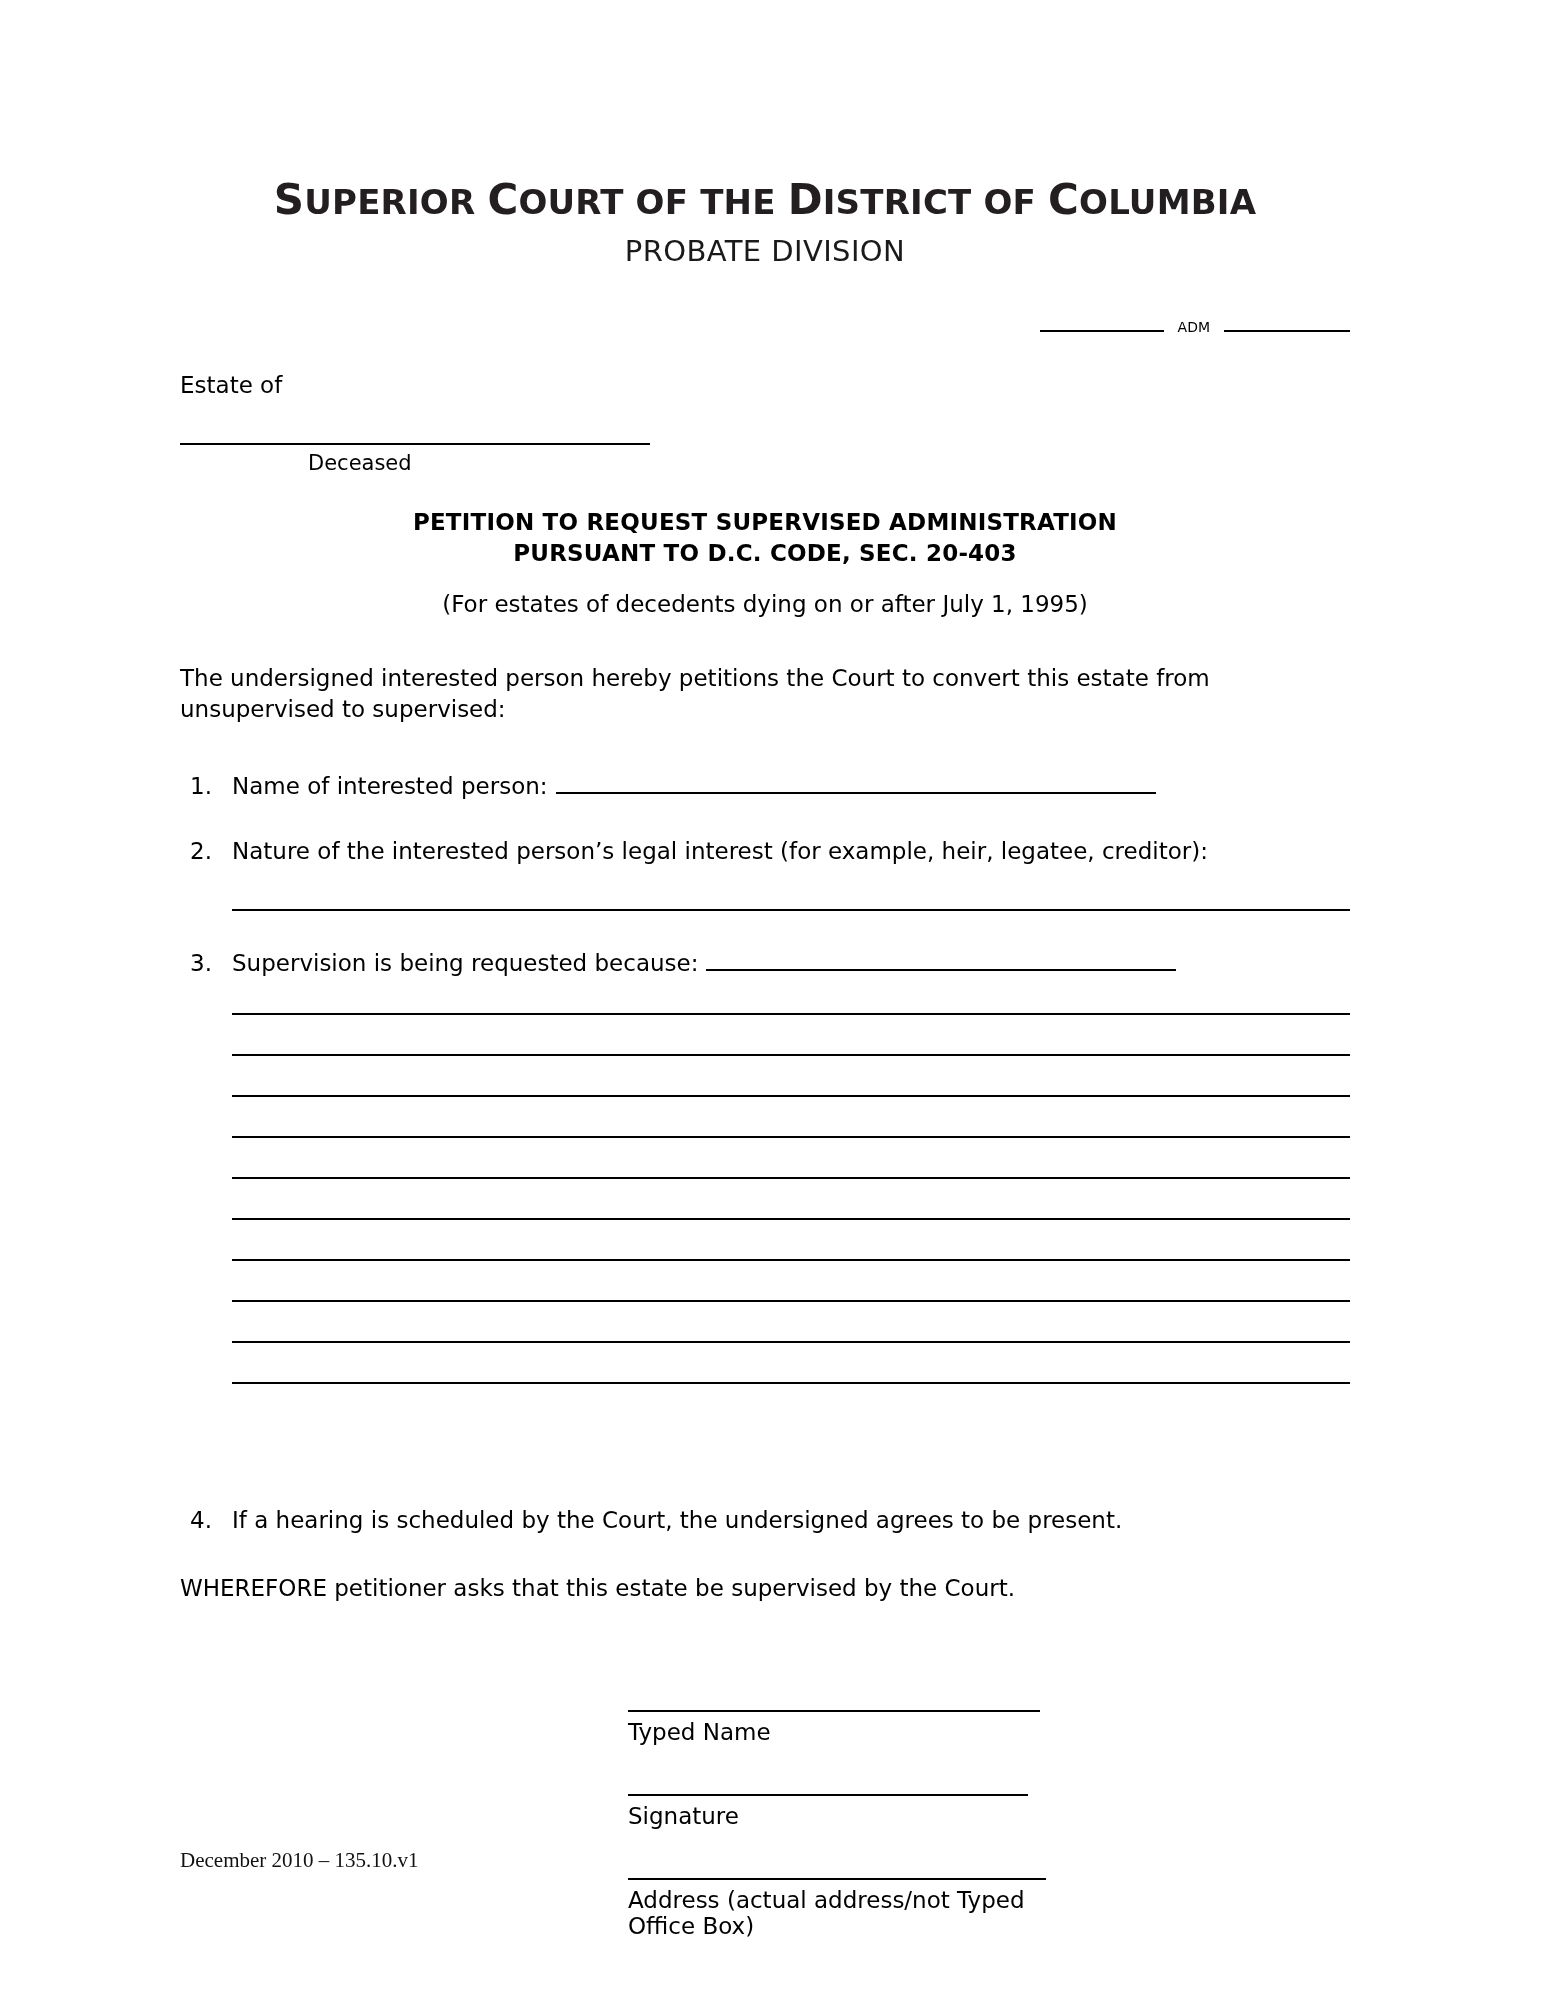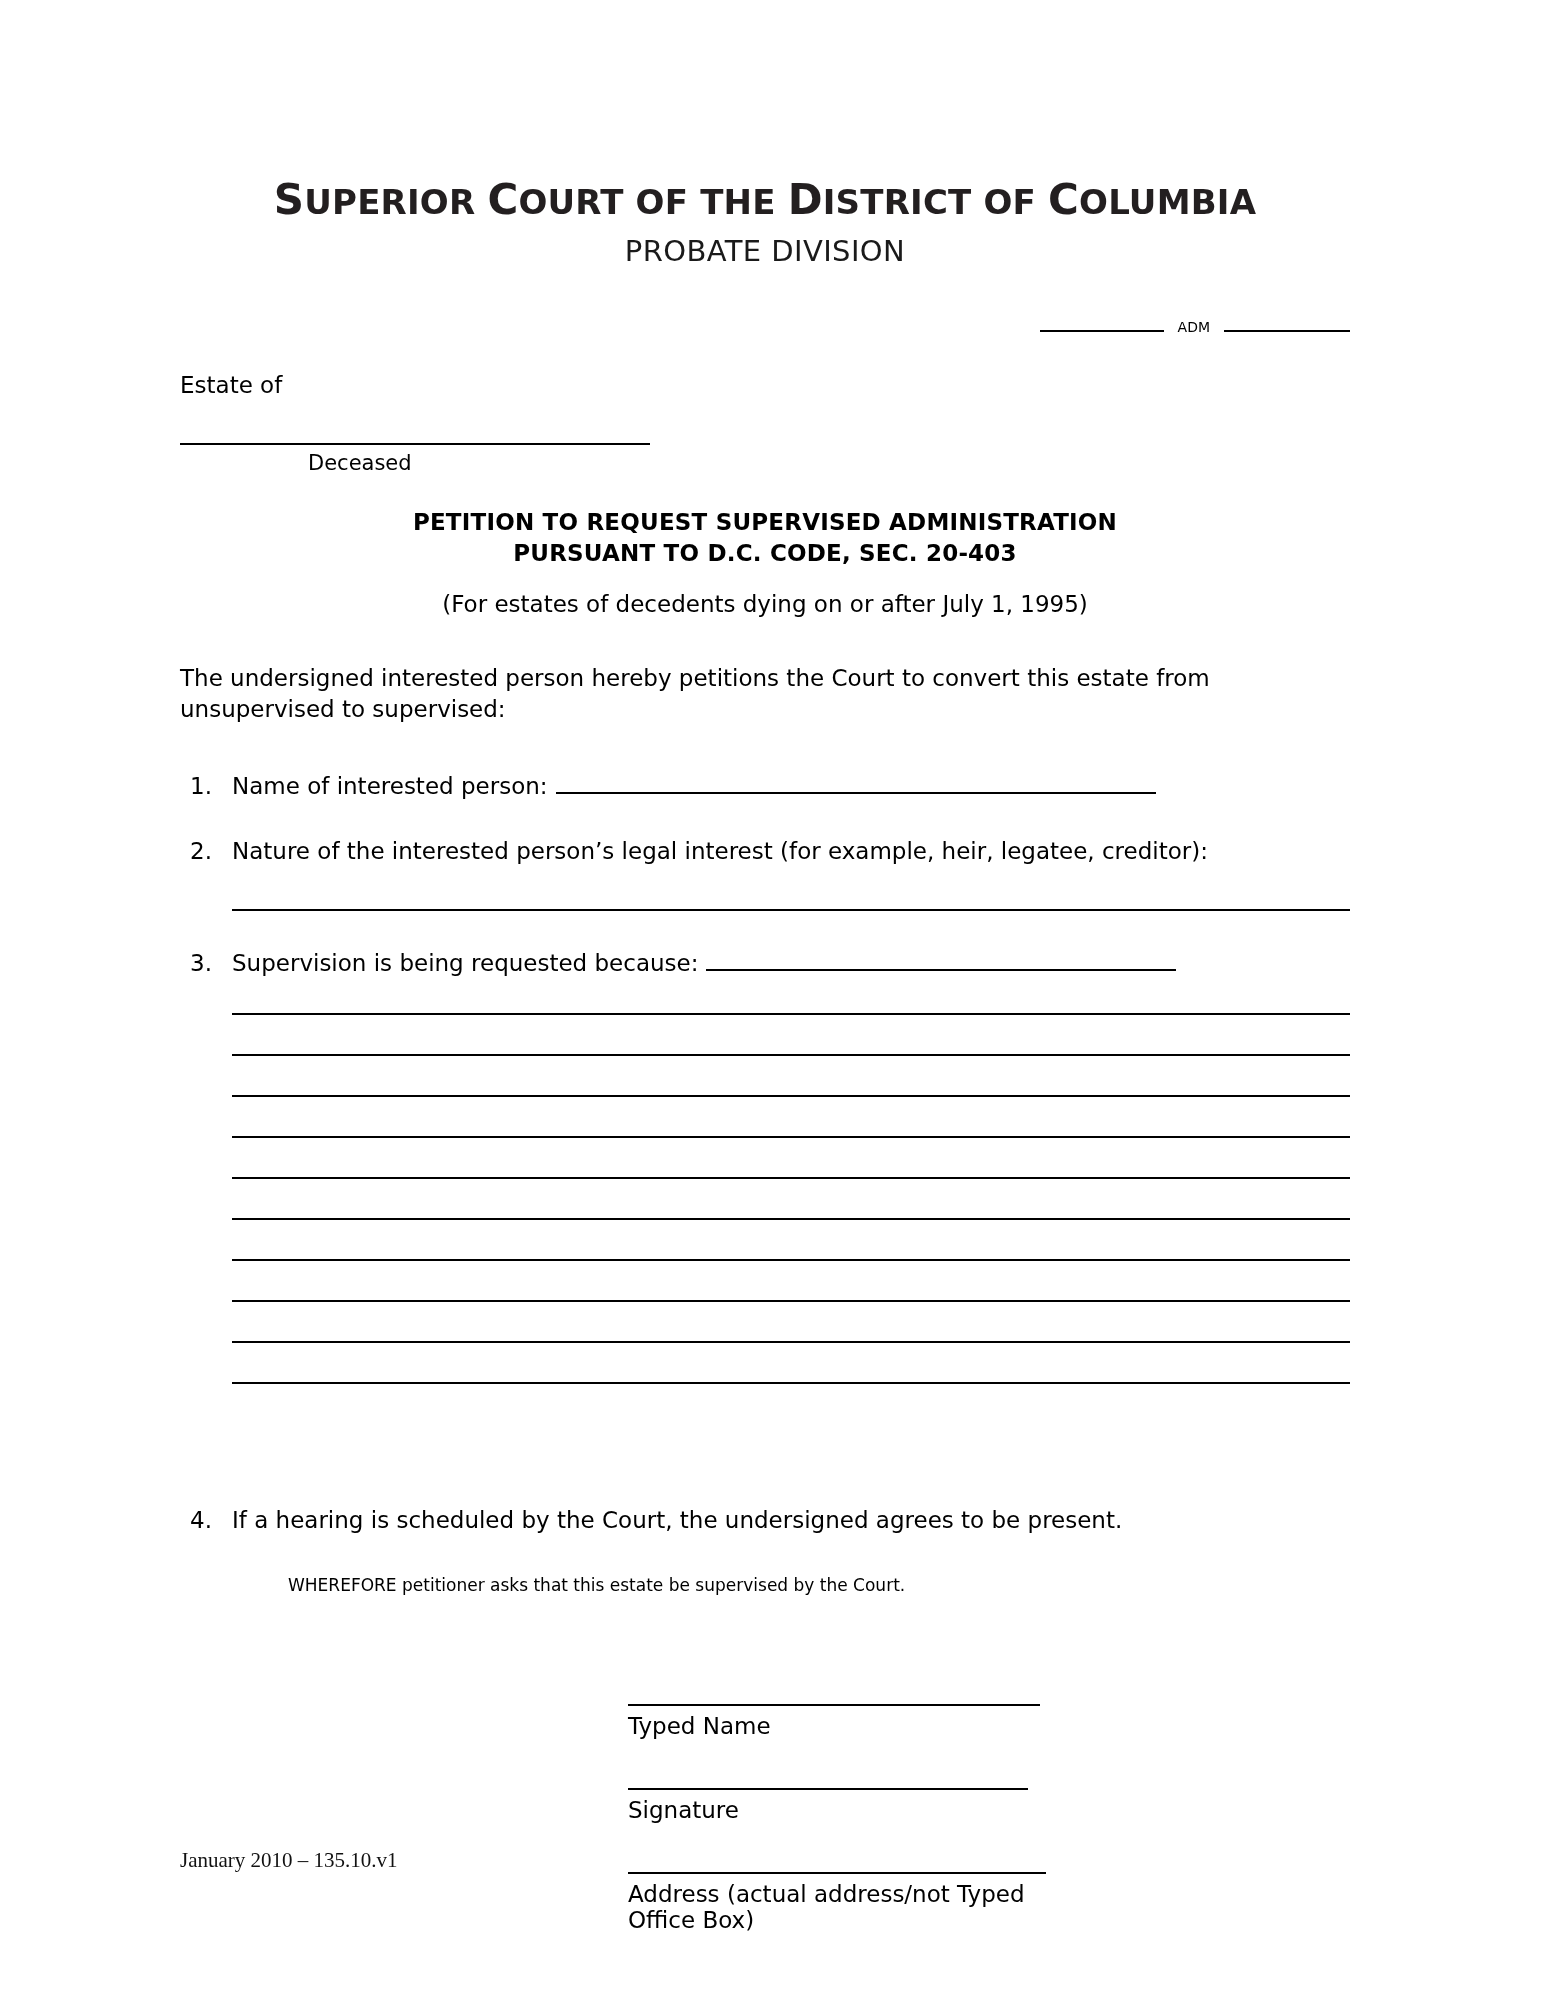--- a/index.html
+++ b/index.html
@@ -155,22 +155,21 @@
   }
   .lines-block .full-rule { margin-top: 0; }
   .lines-block .line-row {
     height: 41px;
   }
 
   .item-4 { margin-top: 62px; }
 
   .wherefore {
     margin-top: 42px;
-    margin-left: 108px;
-    font-size: 17px;
+    font-size: 23px;
   }
 
   
   .sig-block {
     margin-top: 108px;
     margin-left: 448px;
     width: 420px;
   }
   .sig-group { margin-bottom: 48px; }
   .sig-group:last-child { margin-bottom: 0; }
@@ -300,15 +299,15 @@
 
       <div class="sig-group">
         <div class="sig-rule w3"></div>
         <div class="sig-label">Address (actual address/not Typed Office Box)</div>
       </div>
 
     </div>
 
   </div>
 
-  <div class="footer">January 2010 – 135.10.v1</div>
+  <div class="footer">December 2010 – 135.10.v1</div>
 
 </div>
 
 </body></html>

